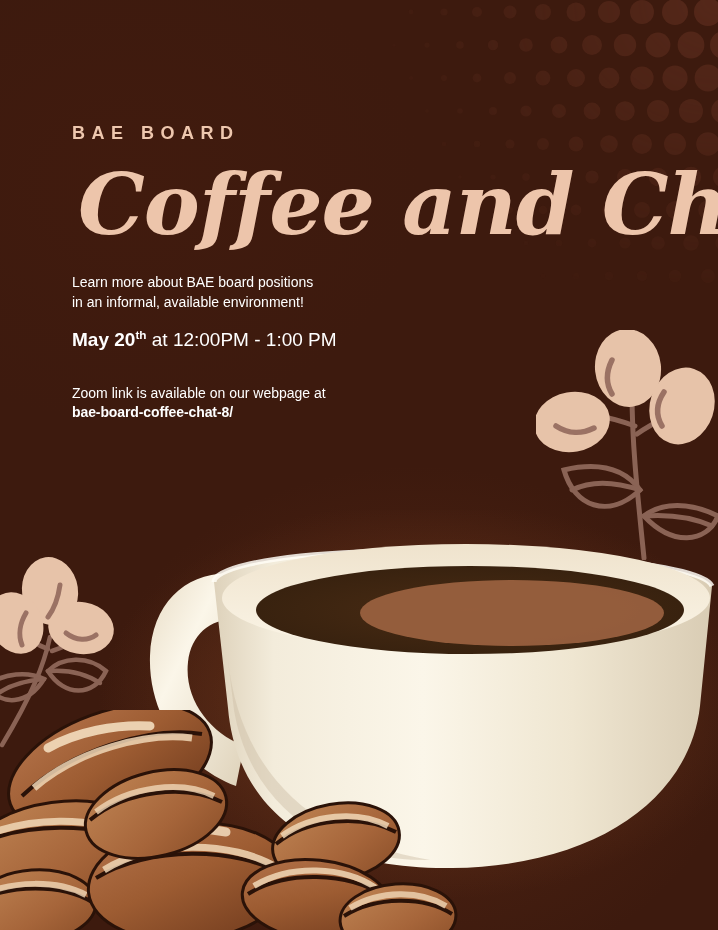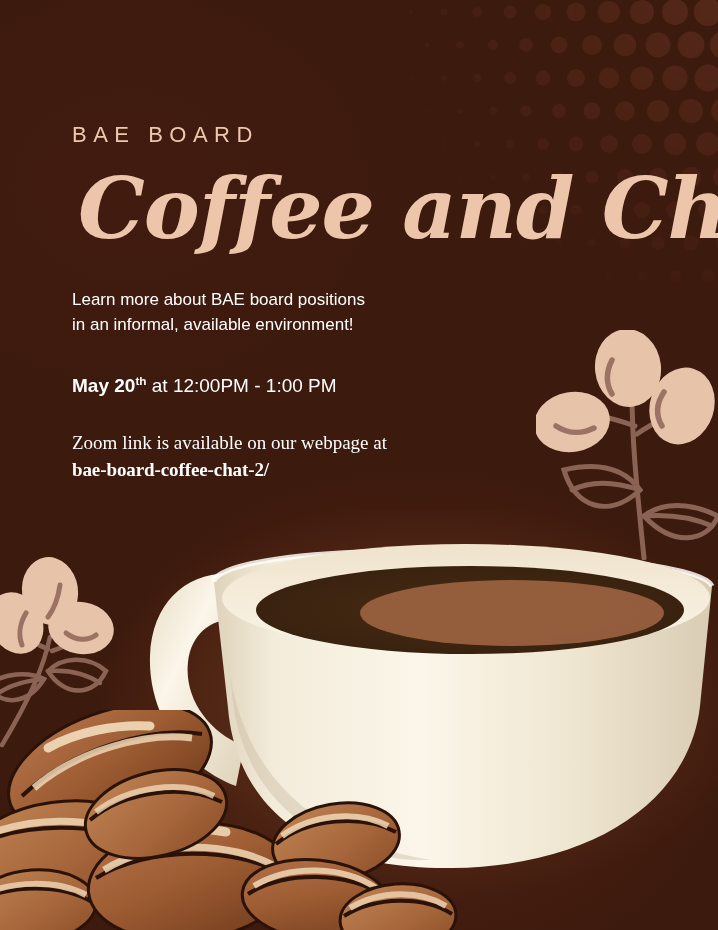--- a/index.html
+++ b/index.html
@@ -22,44 +22,44 @@
 
   
   .sprig{position:absolute;pointer-events:none;}
   .sprig-right{right:-4px;top:330px;width:186px;height:230px;}
   .sprig-left{left:-12px;top:545px;width:185px;height:205px;}
 
   
   .content{position:absolute;left:72px;top:0;width:600px;z-index:6;}
   .kicker{
     margin-top:124px;
-    font-size:22px;font-weight:normal;letter-spacing:6.5px;
+    font-size:18px;font-weight:bold;letter-spacing:6.5px;
     color:#eec7ae;line-height:1;
   }
   .title{
     margin-top:22px;
     font-family:"DejaVu Serif", serif;
     font-style:italic;font-weight:bold;
     font-size:84px;line-height:0.98;
     color:#edc5ab;
     letter-spacing:-1px;
     white-space:nowrap;
     transform:translateX(6px);
   }
   .lede{
-    margin-top:38px;
-    font-size:17px;line-height:1.44;color:#ffffff;font-weight:400;
+    margin-top:26px;
+    font-size:14px;line-height:1.44;color:#ffffff;font-weight:400;
   }
   .when{
-    margin-top:36px;font-size:19px;color:#ffffff;line-height:1.3;
+    margin-top:14px;font-size:19px;color:#ffffff;line-height:1.3;
   }
   .when b{font-weight:bold;}
   .when sup{font-size:0.62em;font-weight:bold;vertical-align:super;}
   .zoomline{
-    margin-top:30px;font-size:19px;color:#ffffff;line-height:1.45;font-family:Liberation Serif, serif;
+    margin-top:30px;font-size:14px;color:#ffffff;line-height:1.45;
   }
   .url{font-weight:bold;display:block;line-height:1.38;letter-spacing:-0.1px;}
 
   
   .artwork{position:absolute;left:0;bottom:0;width:718px;height:420px;z-index:4;}
   .artwork svg{display:block;}
   .beans{position:absolute;left:0;bottom:0;width:718px;height:220px;z-index:5;}
   .beans svg{display:block;}
 </style>
 </head>
@@ -181,21 +181,21 @@
     <div class="title">Coffee and Chat</div>
     <div class="lede">
       <div>Learn more about BAE board positions</div>
       <div>in an informal, available environment!</div>
     </div>
     <div class="when">
       <b>May 20</b><sup>th</sup><span> at 12:00PM - 1:00 PM</span>
     </div>
     <div class="zoomline">
       <span>Zoom link is available on our webpage at</span>
-      <span class="url">bae-board-coffee-chat-2/</span>
+      <span class="url">bae-board-coffee-chat-8/</span>
     </div>
   </div>
 
   <div class="sprig sprig-right">
     <svg width="186" height="230" viewBox="0 0 186 230" xmlns="http://www.w3.org/2000/svg">
       <g fill="none" stroke="#8a6355" stroke-width="5" stroke-linecap="round">
         <path d="M96 62 C 96 110, 100 150, 108 228"></path>
         <path d="M99 96 C 88 92, 76 88, 62 86"></path>
         <path d="M101 104 C 112 96, 124 90, 136 84"></path>
         <path d="M104 160 C 88 138, 62 132, 28 140 C 38 176, 72 190, 104 160 Z"></path>

